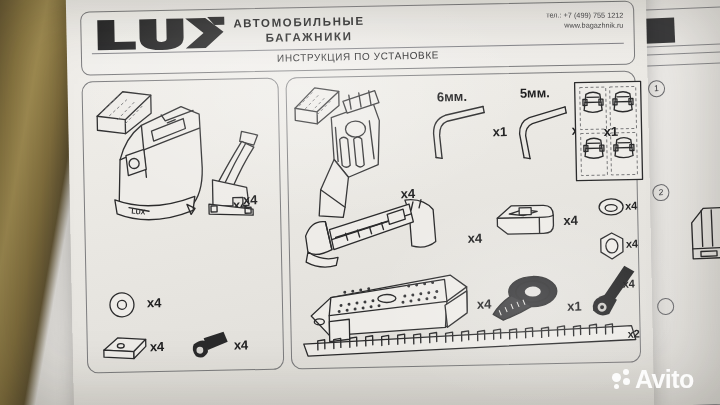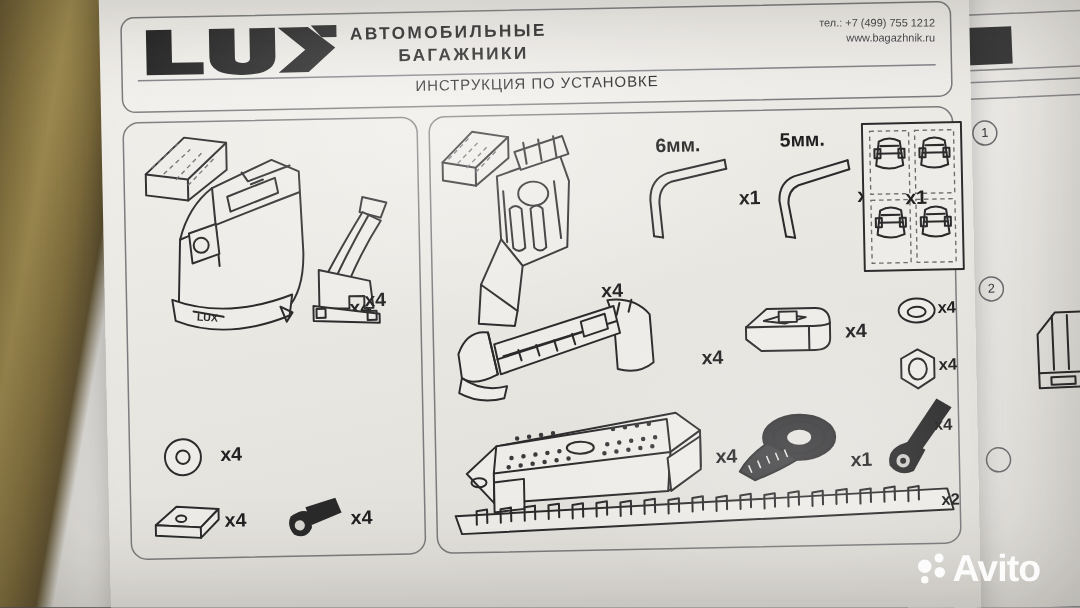--- a/index.html
+++ b/index.html
@@ -1,17 +1,17 @@
 <!DOCTYPE html>
 <html><head>
 <meta charset="utf-8">
 <style>
   html,body{margin:0;padding:0;background:#111;}
   body{width:720px;height:405px;overflow:hidden;font-family:"Liberation Sans",sans-serif;}
-  #stage{position:relative;width:720px;height:405px;overflow:hidden;background:#737373;}
+  #stage{position:relative;width:720px;height:405px;overflow:hidden;background:#a16207;}
 
   
   .backdrop{position:absolute;inset:0;
     background:linear-gradient(100deg,#6a5a34 0%,#8a7742 3.2%,#a08c52 6%,#7e6c3c 9.5%,#5d5030 12%,#d8d6d2 13.5%,#e3e1dd 20%,#eceae6 60%,#e6e4e0 100%);}
   .paper{position:absolute;background:#e9e7e3;}
 
   
   #sheet{left:70px;top:-10px;width:580px;height:430px;
     background:linear-gradient(170deg,#f2f0ec 0%,#eceae5 35%,#e4e2dd 70%,#dedcd7 100%);
     transform:rotate(-1.15deg);box-shadow:0 0 18px rgba(0,0,0,.22);}

